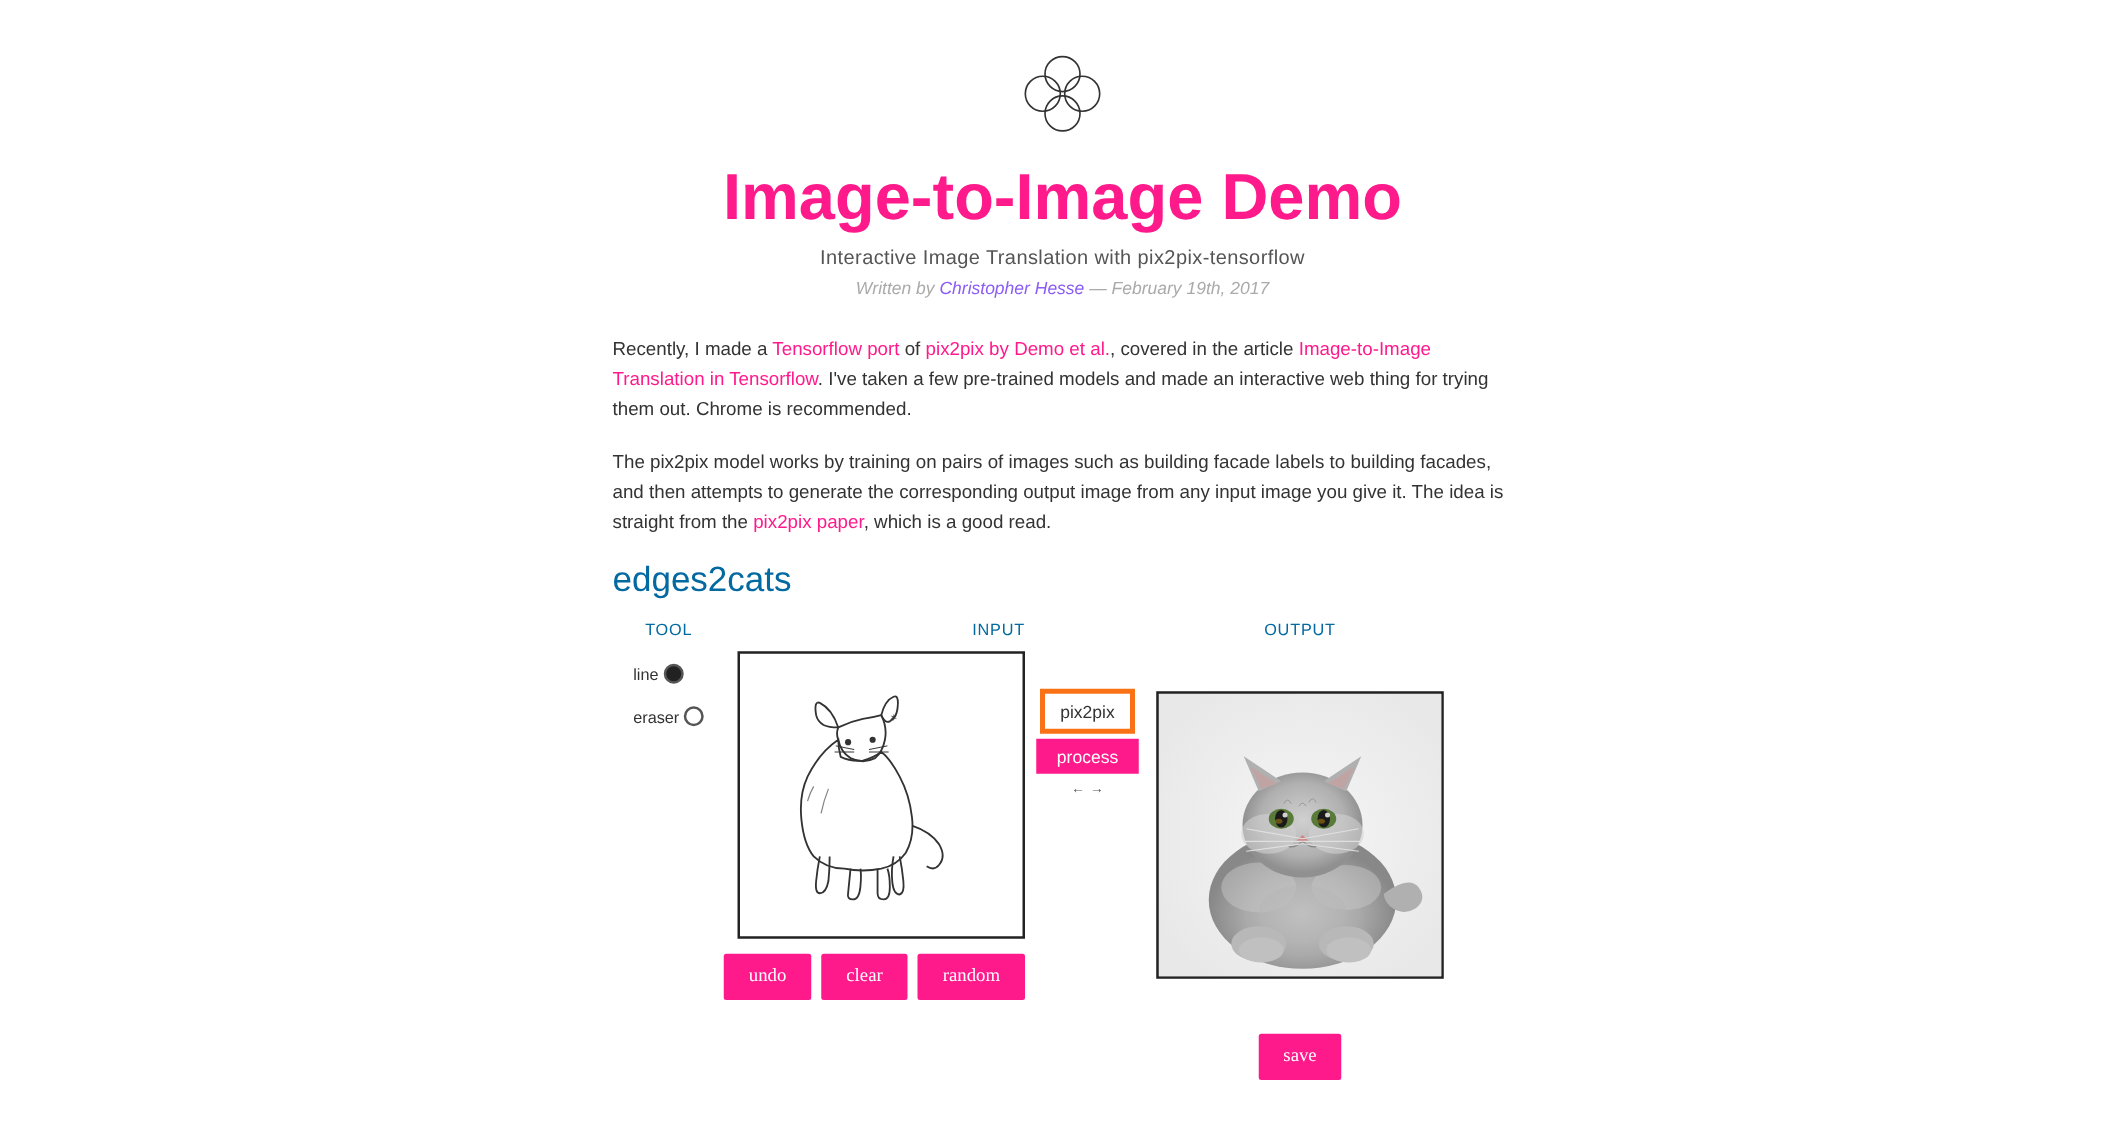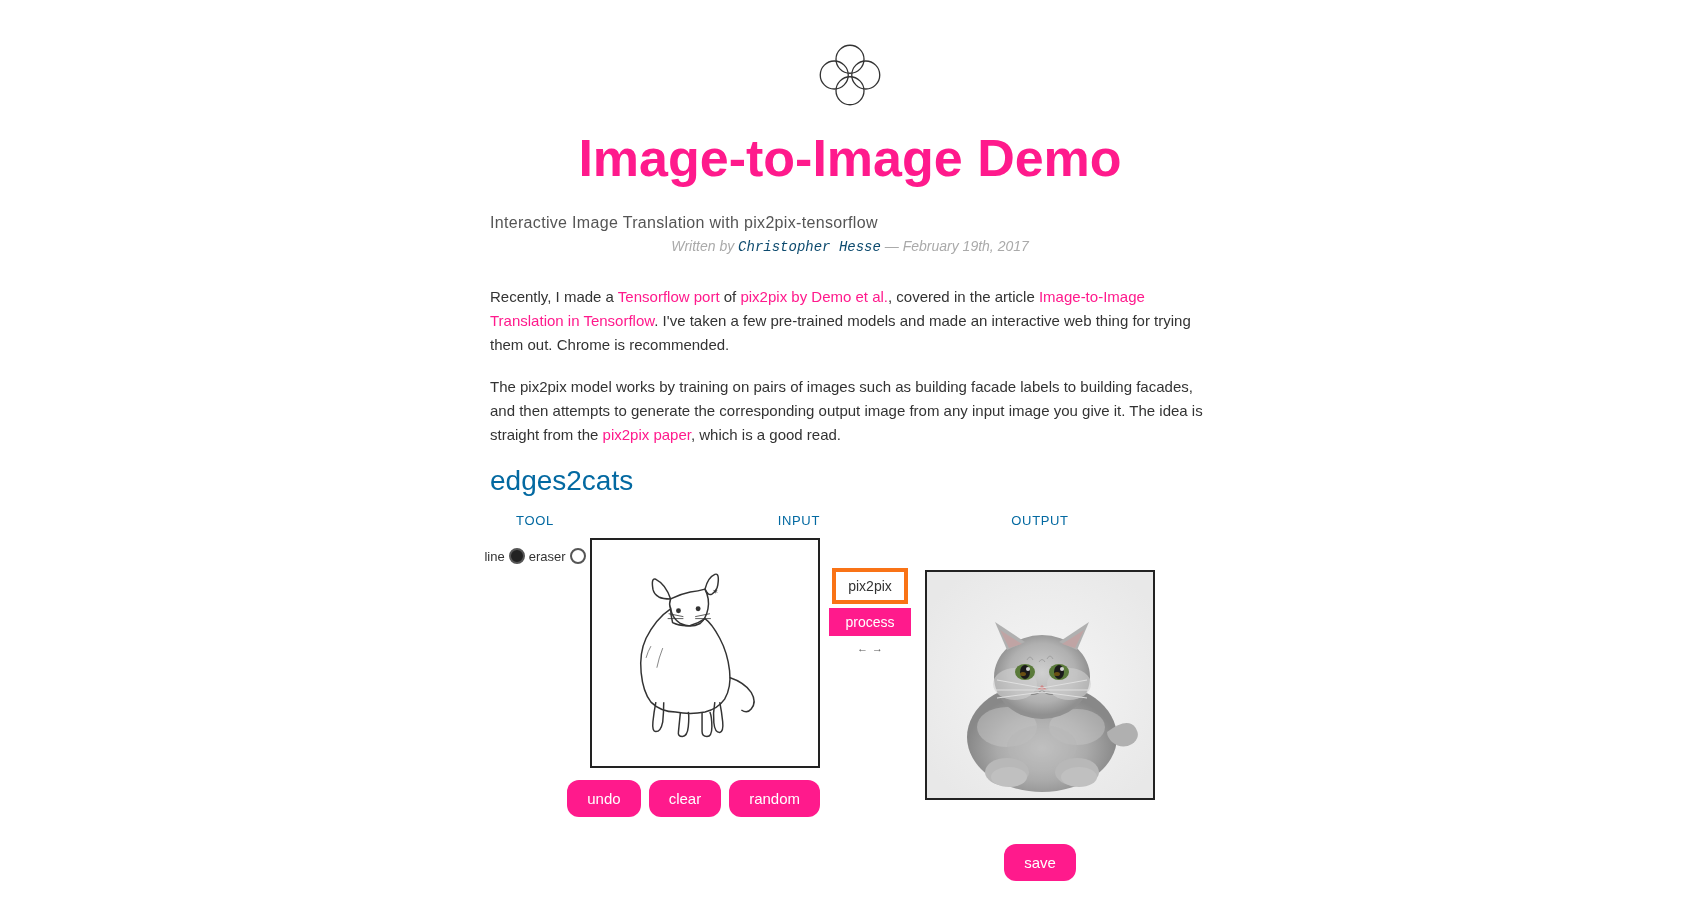--- a/index.html
+++ b/index.html
@@ -36,44 +36,44 @@
       height: 70px;
     }
 
     
     .page-title {
       text-align: center;
       font-size: 52px;
       font-weight: bold;
       color: #ff1a8c;
       font-family: Arial, Helvetica, sans-serif;
-      margin-bottom: 26px;
+      margin-bottom: 10px;
     }
 
     .page-subtitle {
+      text-align: center;
       font-size: 16px;
       color: #555;
       font-family: Arial, Helvetica, sans-serif;
       letter-spacing: 0.02em;
       margin-bottom: 6px;
     }
 
     .page-byline {
       text-align: center;
       font-size: 14px;
       color: #aaa;
       font-style: italic;
       margin-bottom: 30px;
       font-family: Arial, Helvetica, sans-serif;
     }
 
     .byline-author {
-      color: #0c4a6e;
+      color: #8b5cf6;
       font-style: italic;
-      font-family: Liberation Mono, monospace;
     }
 
     
     .body-text {
       font-size: 15px;
       line-height: 1.6;
       color: #333;
       font-family: Arial, Helvetica, sans-serif;
       margin-bottom: 18px;
     }
@@ -137,23 +137,23 @@
       overflow: hidden;
       position: relative;
     }
 
     .btn-action {
       background: #ff1a8c;
       color: #fff;
       border: none;
       padding: 10px 20px;
       font-size: 15px;
-      font-family: Liberation Sans, sans-serif;
+      font-family: Liberation Serif, serif;
       cursor: pointer;
-      border-radius: 12px;
+      border-radius: 2px;
     }
 
     
     .demo-columns {
       display: flex;
       align-items: flex-start;
       gap: 0;
     }
 
     .tool-col {
@@ -206,23 +206,23 @@
     .output-buttons-row {
       display: flex;
       justify-content: center;
       margin-top: 12px;
       width: 240px;
     }
 
     
     .tool-options {
       display: flex;
-      flex-direction: row;
+      flex-direction: column;
       align-items: flex-start;
-      gap: 4px;
+      gap: 18px;
       margin-top: 10px;
     }
 
     .option-row {
       display: flex;
       align-items: center;
       gap: 4px;
       cursor: pointer;
     }
 

